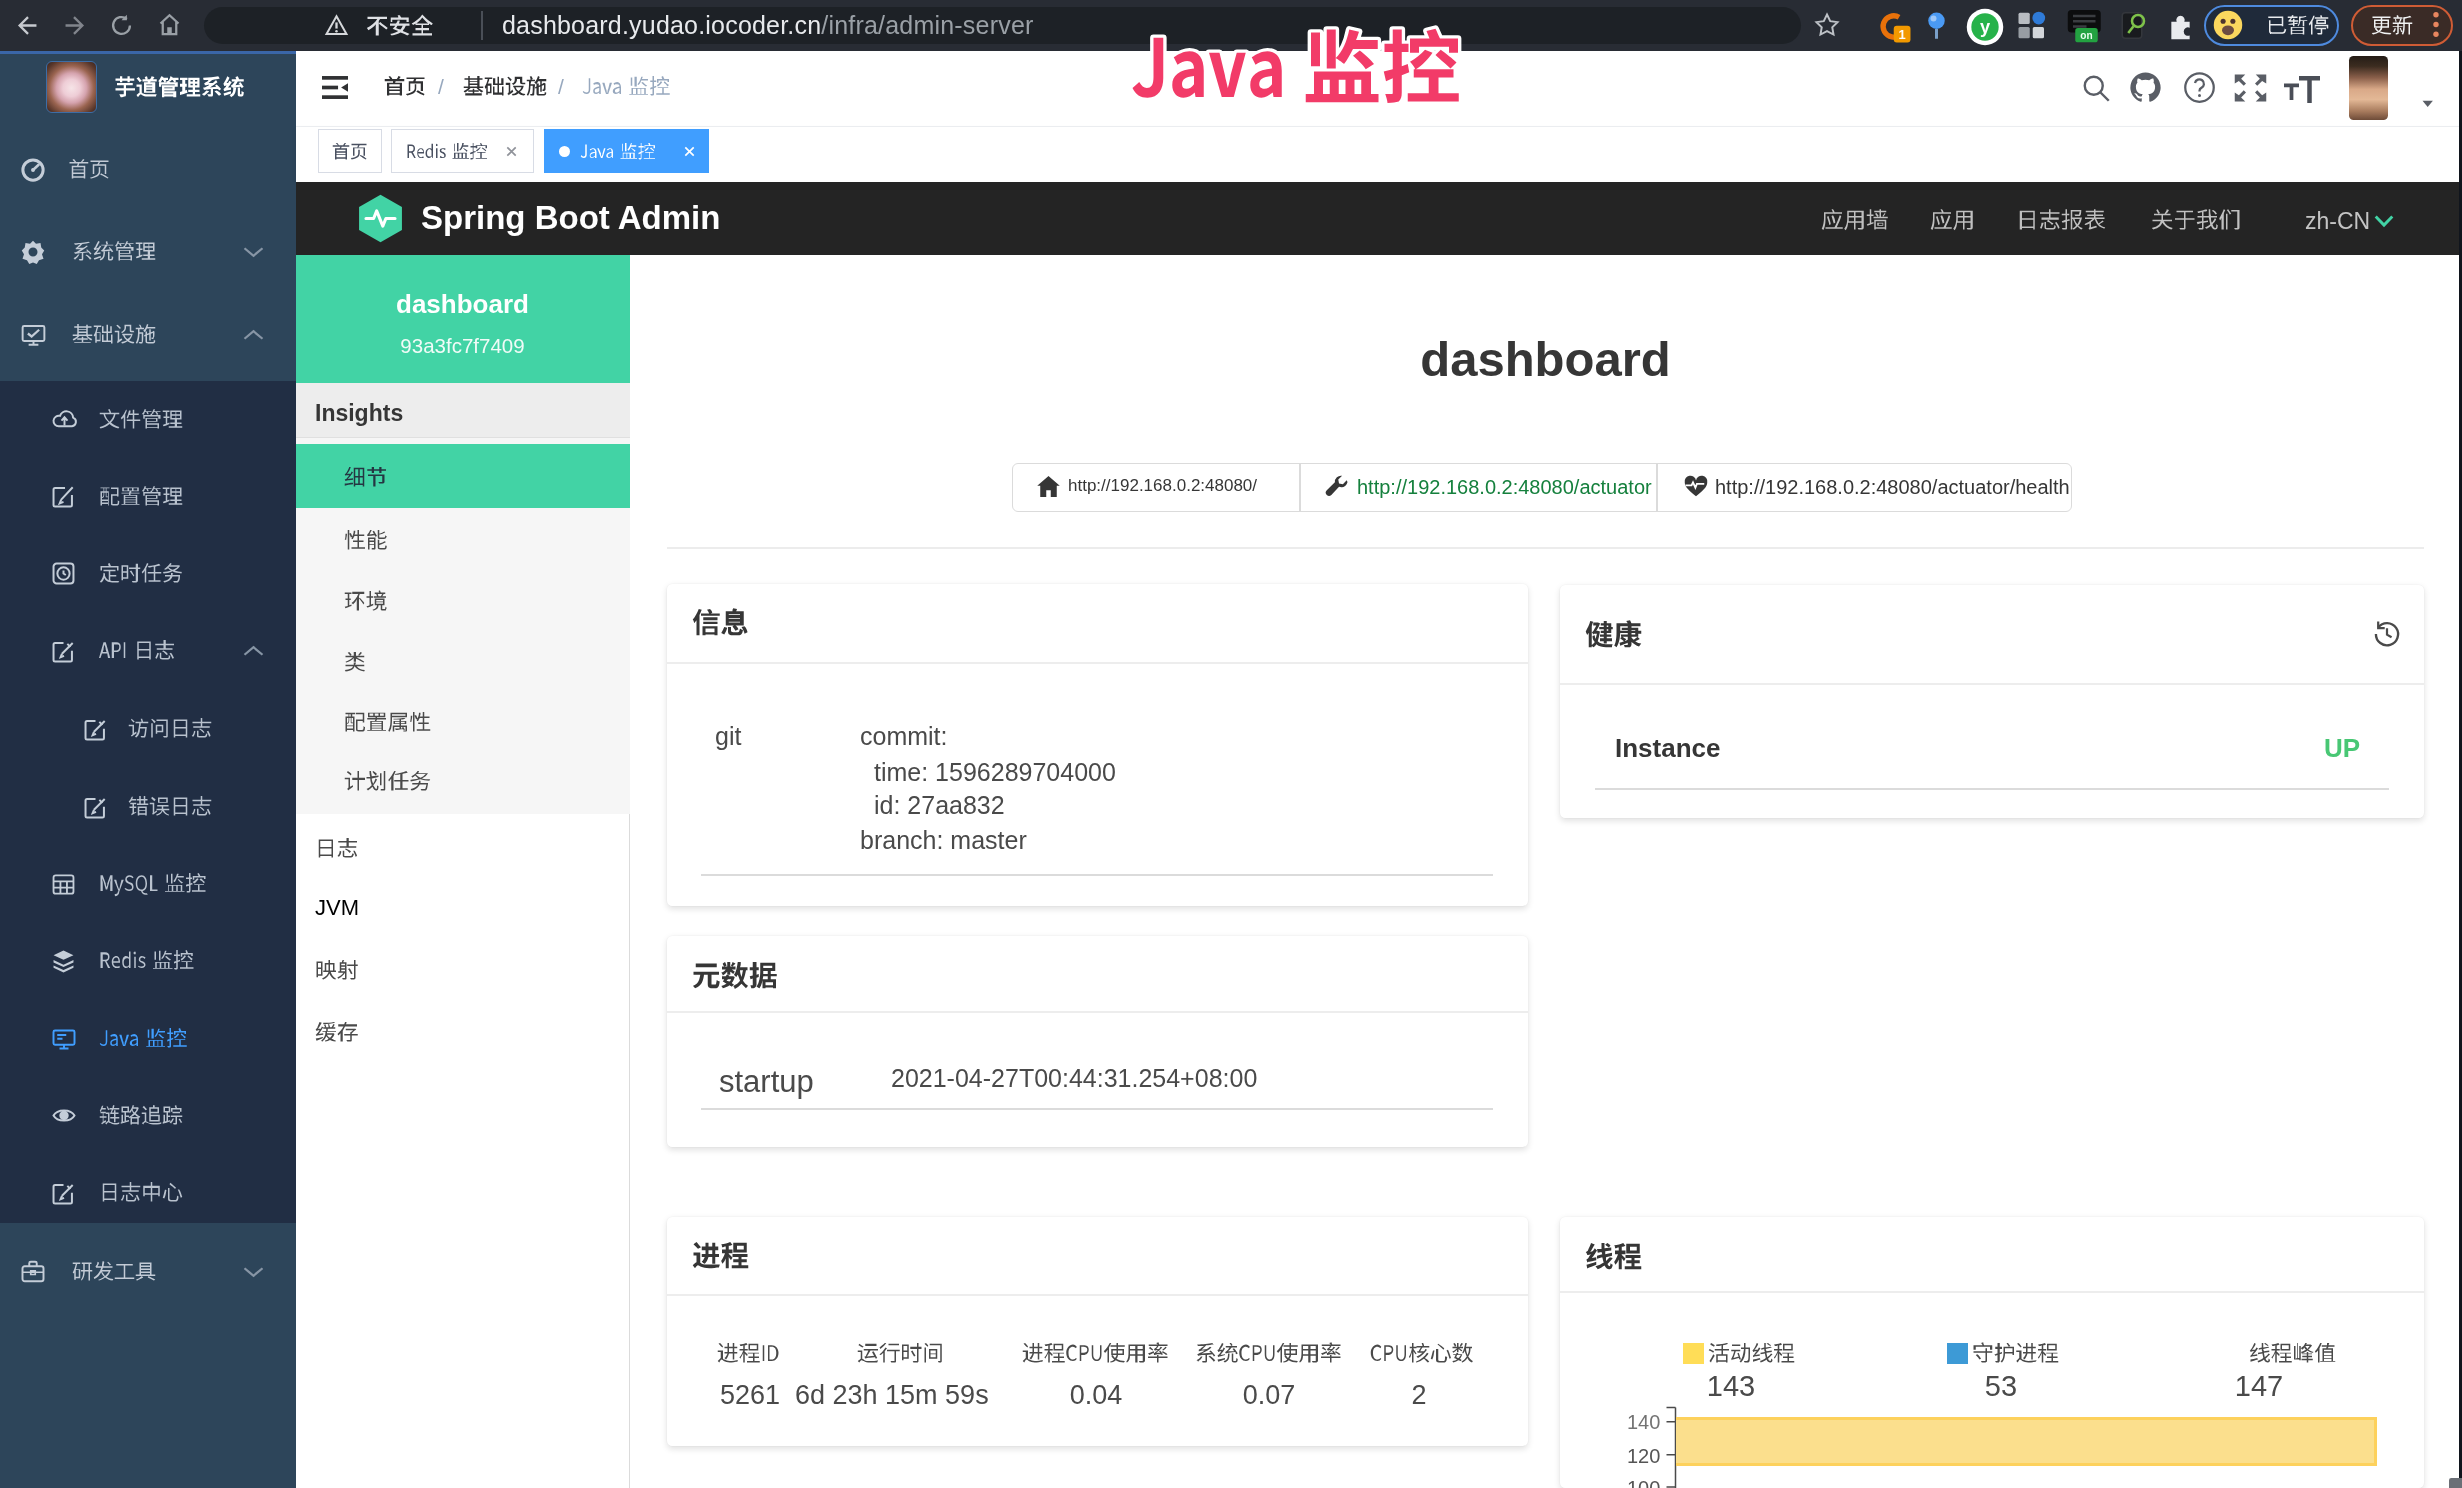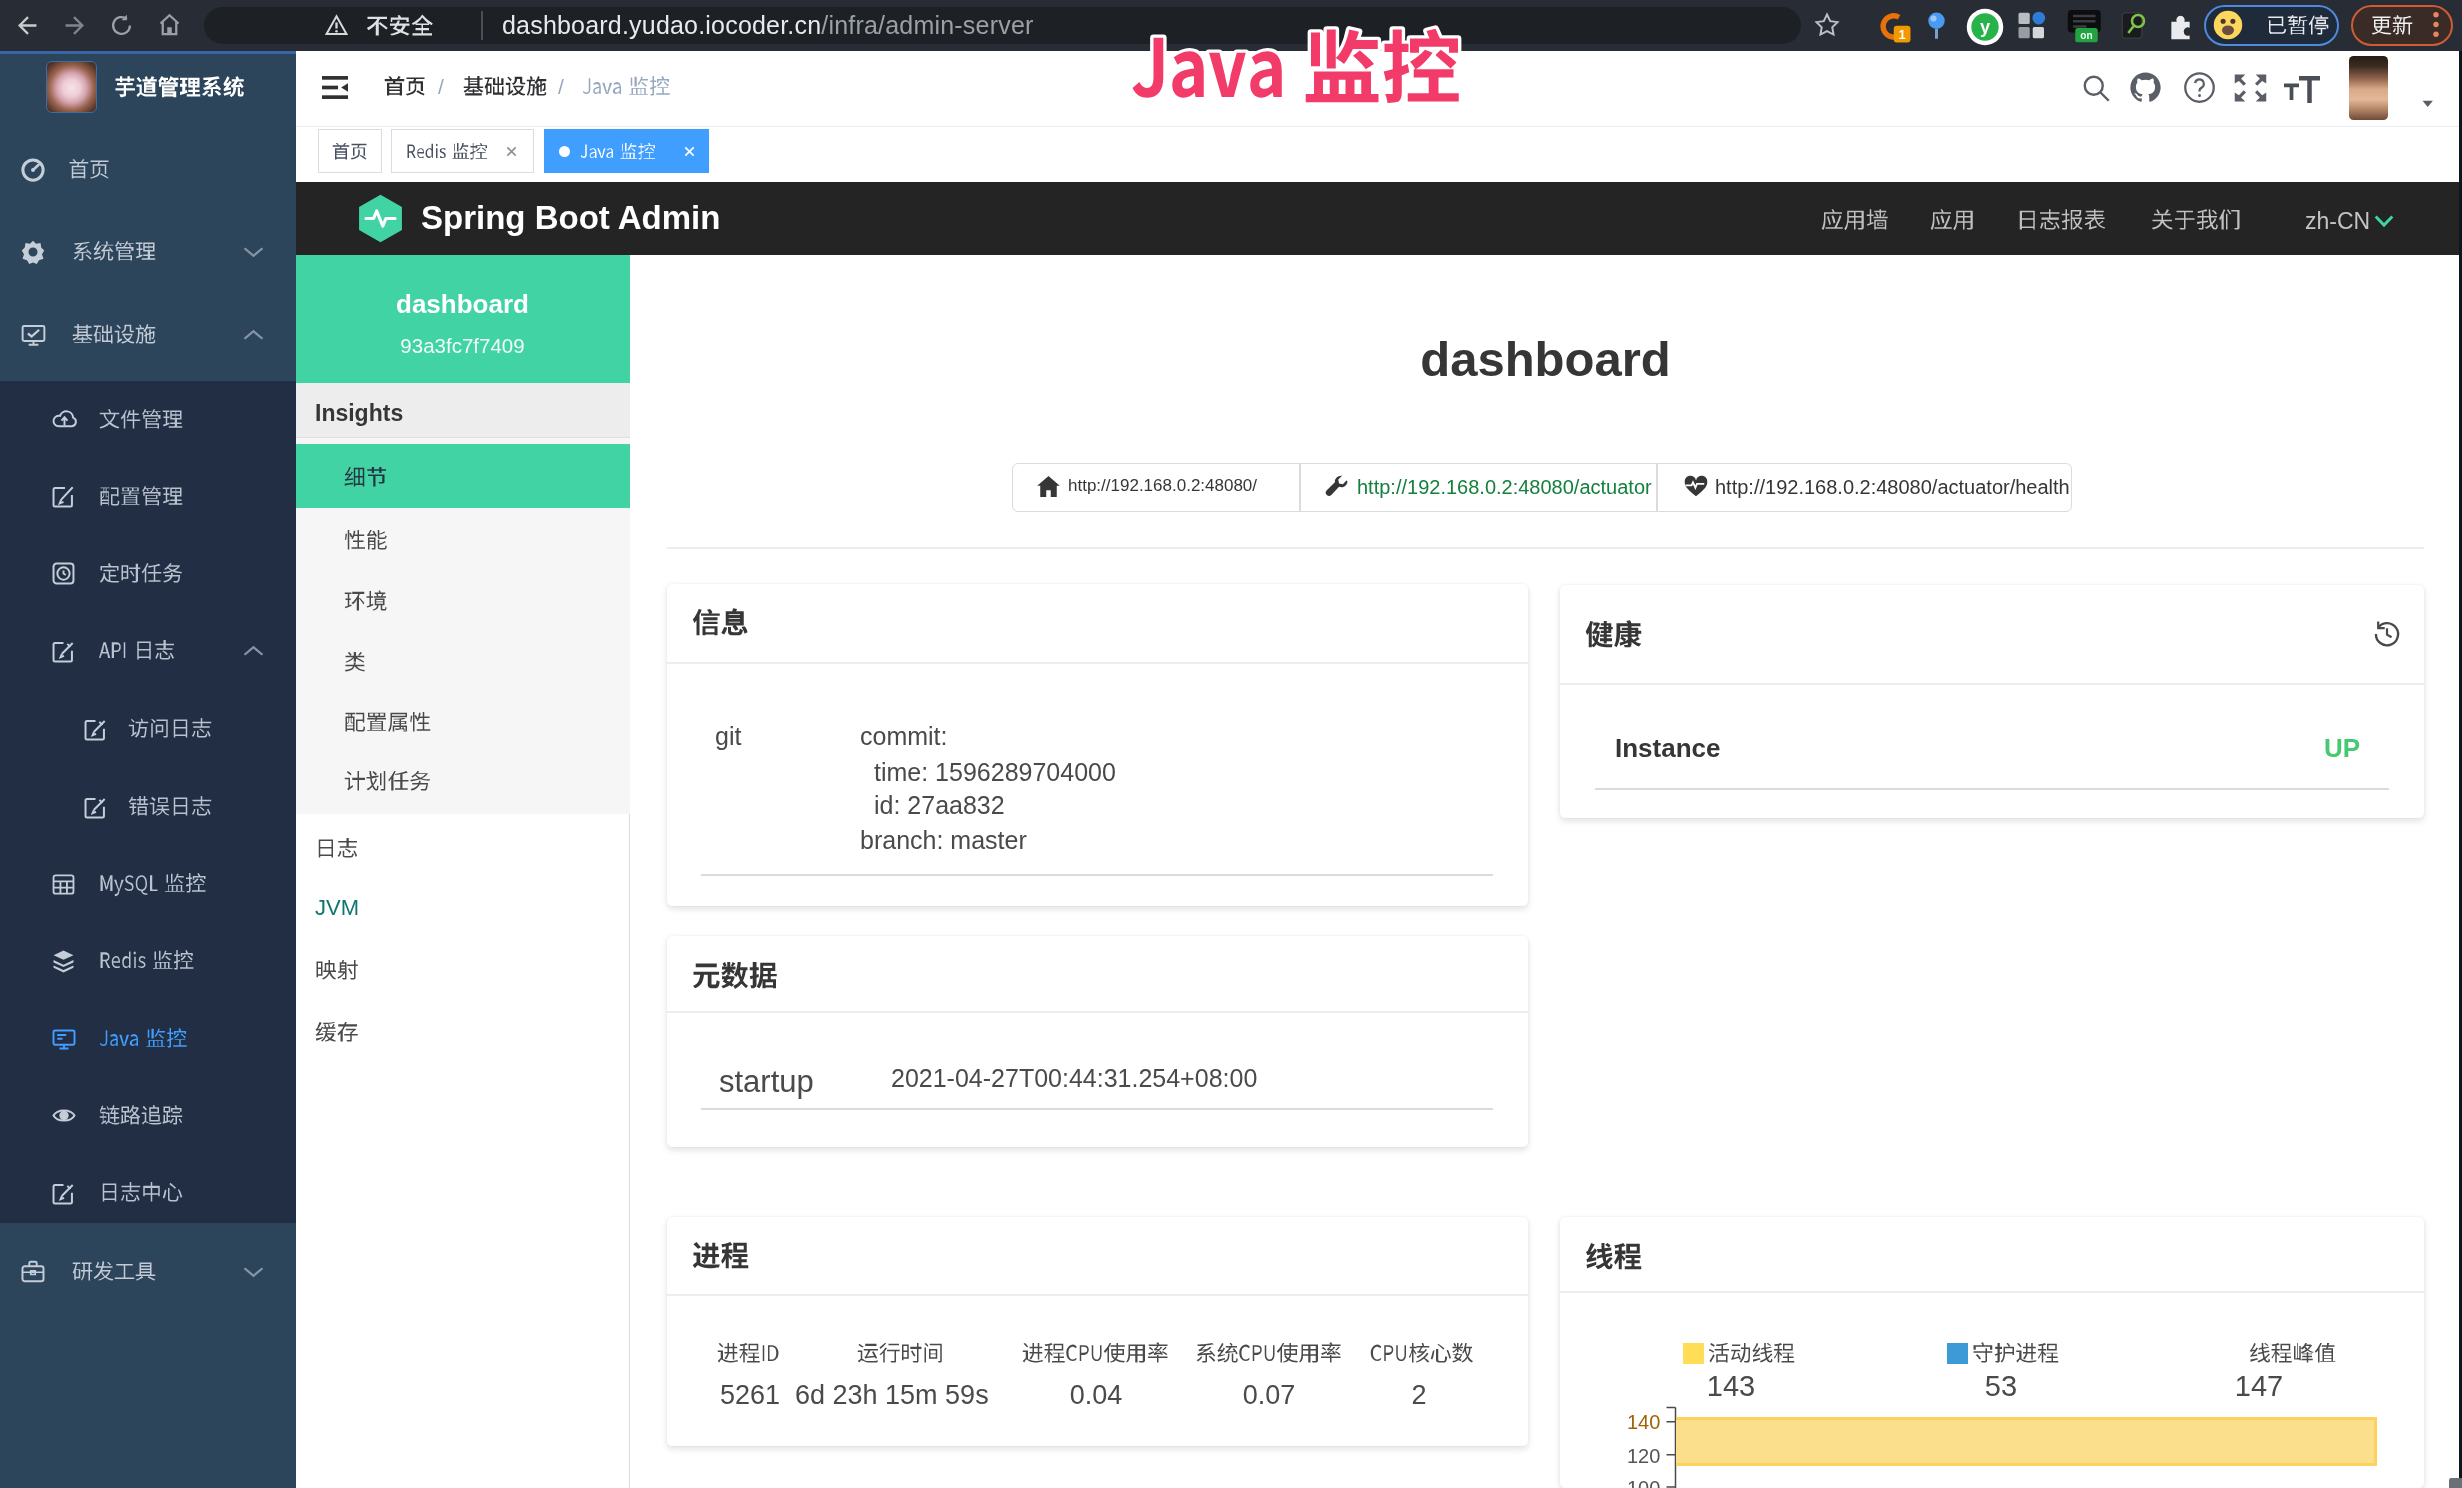--- a/index.html
+++ b/index.html
@@ -244,21 +244,21 @@
     </svg>
 
 <div class="a" style="left:296px;top:255px;width:334px;height:1234px;background:#fff;border-right:1.5px solid #dbdbdb"></div>
 <div class="a" style="left:296px;top:255px;width:334px;height:128px;background:#42d3a5"></div>
 <div class="a" style="left:296px;top:383px;width:334px;height:55px;background:#ededed;border-bottom:1.5px solid #e0e0e0"></div>
 <div class="a" style="left:296px;top:438px;width:334px;height:376px;background:#f6f6f6"></div>
 <div class="a" style="left:296px;top:444px;width:334px;height:64px;background:#42d3a5"></div>
 <div class="a" style="left:311px;top:289px;width:303px;text-align:center;font-size:26px;font-weight:bold;color:#fff">dashboard</div>
 <div class="a" style="left:311px;top:334px;width:303px;text-align:center;font-size:20.5px;color:#f0fbf7">93a3fc7f7409</div>
 <div class="a" style="left:315px;top:400px;font-size:23px;font-weight:bold;color:#363636">Insights</div>
-<div class="a" style="left:315px;top:895px;font-size:22px;color:#0f766e">JVM</div>
+<div class="a" style="left:315px;top:895px;font-size:22px;color:#000000">JVM</div>
 
 <div class="a" style="left:667px;top:331px;width:1757px;text-align:center;font-size:49px;font-weight:600;color:#363636;width:1757px">dashboard</div>
 
 <div class="a" style="left:1012px;top:463px;width:1060px;height:49px;background:#fff;border:1.5px solid #dbdbdb;border-radius:6px"></div>
 <div class="a" style="left:1299px;top:463px;width:1.5px;height:49px;background:#dbdbdb"></div>
 <div class="a" style="left:1656px;top:463px;width:1.5px;height:49px;background:#dbdbdb"></div>
 <svg class="ic" style="left:1037px;top:476px" width="23" height="21" viewBox="0 0 30 28" fill="#363636">
       <path d="M15 0 L30 13 H26 V28 H18 V19 H12 V28 H4 V13 H0 Z"></path>
     </svg>
 <div class="a" style="left:1068px;top:476px;font-size:17px;color:#363636">http://192.168.0.2:48080/</div>
@@ -308,21 +308,21 @@
 <div class="a" style="left:1343px;top:1380px;width:152px;text-align:center;font-size:27px;color:#4a4a4a">2</div>
 
 <div class="a" style="left:1560px;top:1217px;width:864px;height:271px;background:#fff;border-radius:5.3px;box-shadow:0 2.3px 6px rgba(10,10,10,.12),0 0 0 0.8px rgba(10,10,10,.02)"></div>
 <div class="a" style="left:1560px;top:1291px;width:864px;height:1.5px;background:#ededed"></div>
 <div class="a" style="left:1683px;top:1343px;width:20.5px;height:20.5px;background:#ffdd57"></div>
 <div class="a" style="left:1947px;top:1343px;width:20.5px;height:20.5px;background:#3d9ad6"></div>
 <div class="a" style="left:1655px;top:1370px;width:152px;text-align:center;font-size:29px;color:#4a4a4a">143</div>
 <div class="a" style="left:1925px;top:1370px;width:152px;text-align:center;font-size:29px;color:#4a4a4a">53</div>
 <div class="a" style="left:2183px;top:1370px;width:152px;text-align:center;font-size:29px;color:#4a4a4a">147</div>
 
-<div class="a" style="left:1627px;top:1411px;width:33px;text-align:right;font-size:20px;color:#a16207">140</div>
+<div class="a" style="left:1627px;top:1411px;width:33px;text-align:right;font-size:20px;color:#737373">140</div>
 <div class="a" style="left:1627px;top:1445px;width:33px;text-align:left;font-size:20px;color:#555">120</div>
 <div class="a" style="left:1627px;top:1477px;width:33px;text-align:right;font-size:20px;color:#555">100</div>
 <svg class="ic" style="left:1665px;top:1406px" width="12" height="83" viewBox="0 0 16 109">
       <path d="M14 1 H2 M14 1 V109 M2 20 H14 M2 64 H14 M2 107 H14" stroke="#4a4a4a" stroke-width="2" fill="none"></path>
     </svg>
 <div class="a" style="left:1676px;top:1417px;width:701px;height:49px;background:#fbdf8d;border-top:3px solid #fdd15c;border-right:3.8px solid #fdd15c;border-bottom:3px solid #fdd15c"></div>
 
 <div class="a" style="left:2459px;top:51px;width:3.8px;height:1438px;background:#10151d"></div>
 <div class="a" style="left:2449px;top:1478px;width:13px;height:10.6px;background:#6b6f76;border-radius:2.3px 0 0 0"></div>
 

